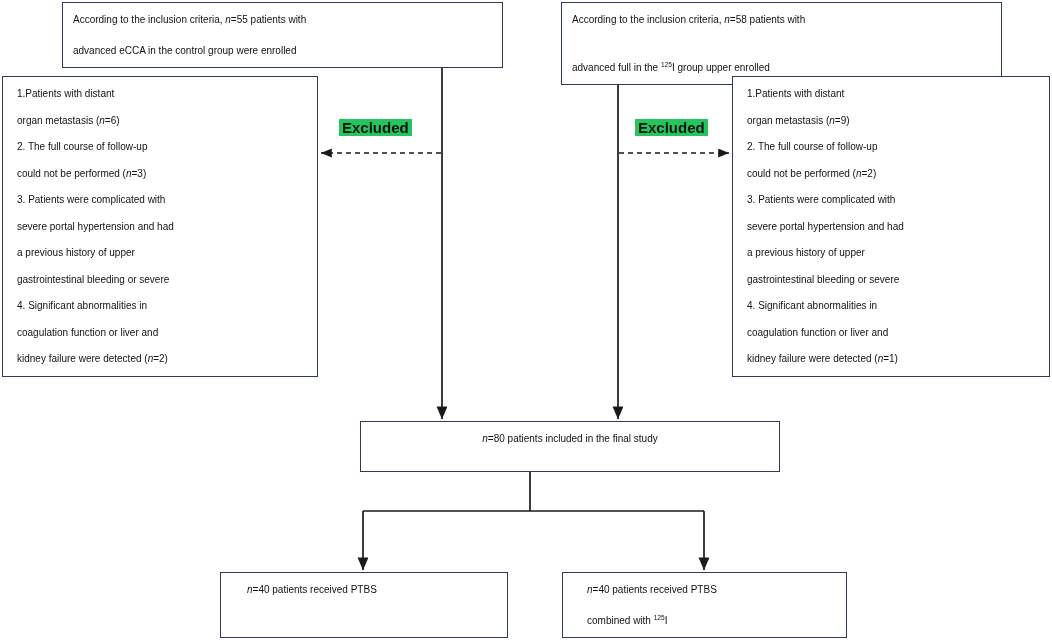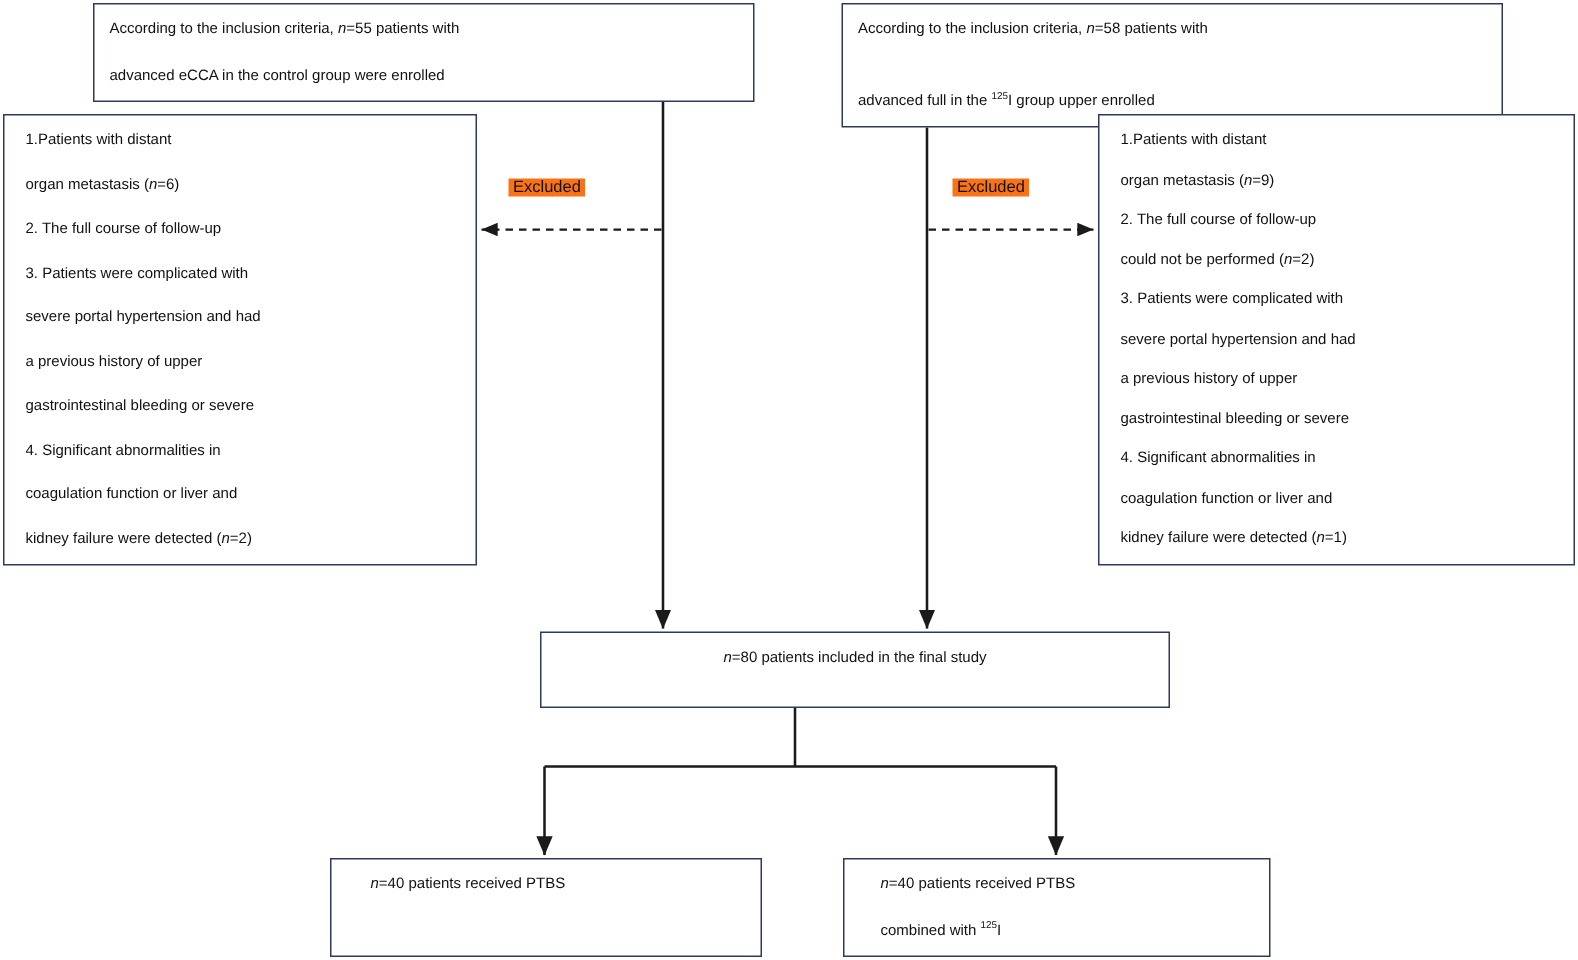--- a/index.html
+++ b/index.html
@@ -64,26 +64,27 @@
     position: absolute;
     left: 0; top: 0;
     width: 1052px; height: 640px;
     z-index: 1;
     pointer-events: none;
   }
 
   
   .edge-label {
     position: absolute;
-    font-size: 11px;
+    font-size: 15px;
     color: #111111;
     z-index: 4;
-    background: #f97316;
+    background: #22c55e;
     padding: 0 3px;
     white-space: nowrap;
+    font-weight: bold;
   }
   #label-excluded-left  { left: 339px; top: 119px; }
   #label-excluded-right { left: 635px; top: 119px; }
 </style>
 </head>
 <body>
 
 <div id="flowchart">
 
   <svg id="wires" viewBox="0 0 1052 640" xmlns="http://www.w3.org/2000/svg">
@@ -117,20 +118,21 @@
 
   <div class="node" id="box-enroll-seed">
     <div class="ln"><span>According to the inclusion criteria, </span><i class="var">n</i><span>=58 patients with</span></div>
     <div class="ln"><span>advanced full in the </span><sup class="iso">125</sup><span>I group upper enrolled</span></div>
   </div>
 
   <div class="node" id="box-excl-control">
       <div class="ln"><span>1.</span><span>Patients with distant</span></div>
       <div class="ln"><span>organ metastasis (</span><i class="var">n</i><span>=6)</span></div>
       <div class="ln"><span>2. </span><span>The full course of follow-up</span></div>
+      <div class="ln"><span>could not be performed (</span><i class="var">n</i><span>=3)</span></div>
       <div class="ln"><span>3. </span><span>Patients were complicated with</span></div>
       <div class="ln"><span>severe portal hypertension and had</span></div>
       <div class="ln"><span>a previous history of upper</span></div>
       <div class="ln"><span>gastrointestinal bleeding or severe</span></div>
       <div class="ln"><span>4. </span><span>Significant abnormalities in</span></div>
       <div class="ln"><span>coagulation function or liver and</span></div>
       <div class="ln"><span>kidney failure were detected (</span><i class="var">n</i><span>=2)</span></div>
     </div>
 
   <div class="node" id="box-excl-seed">

